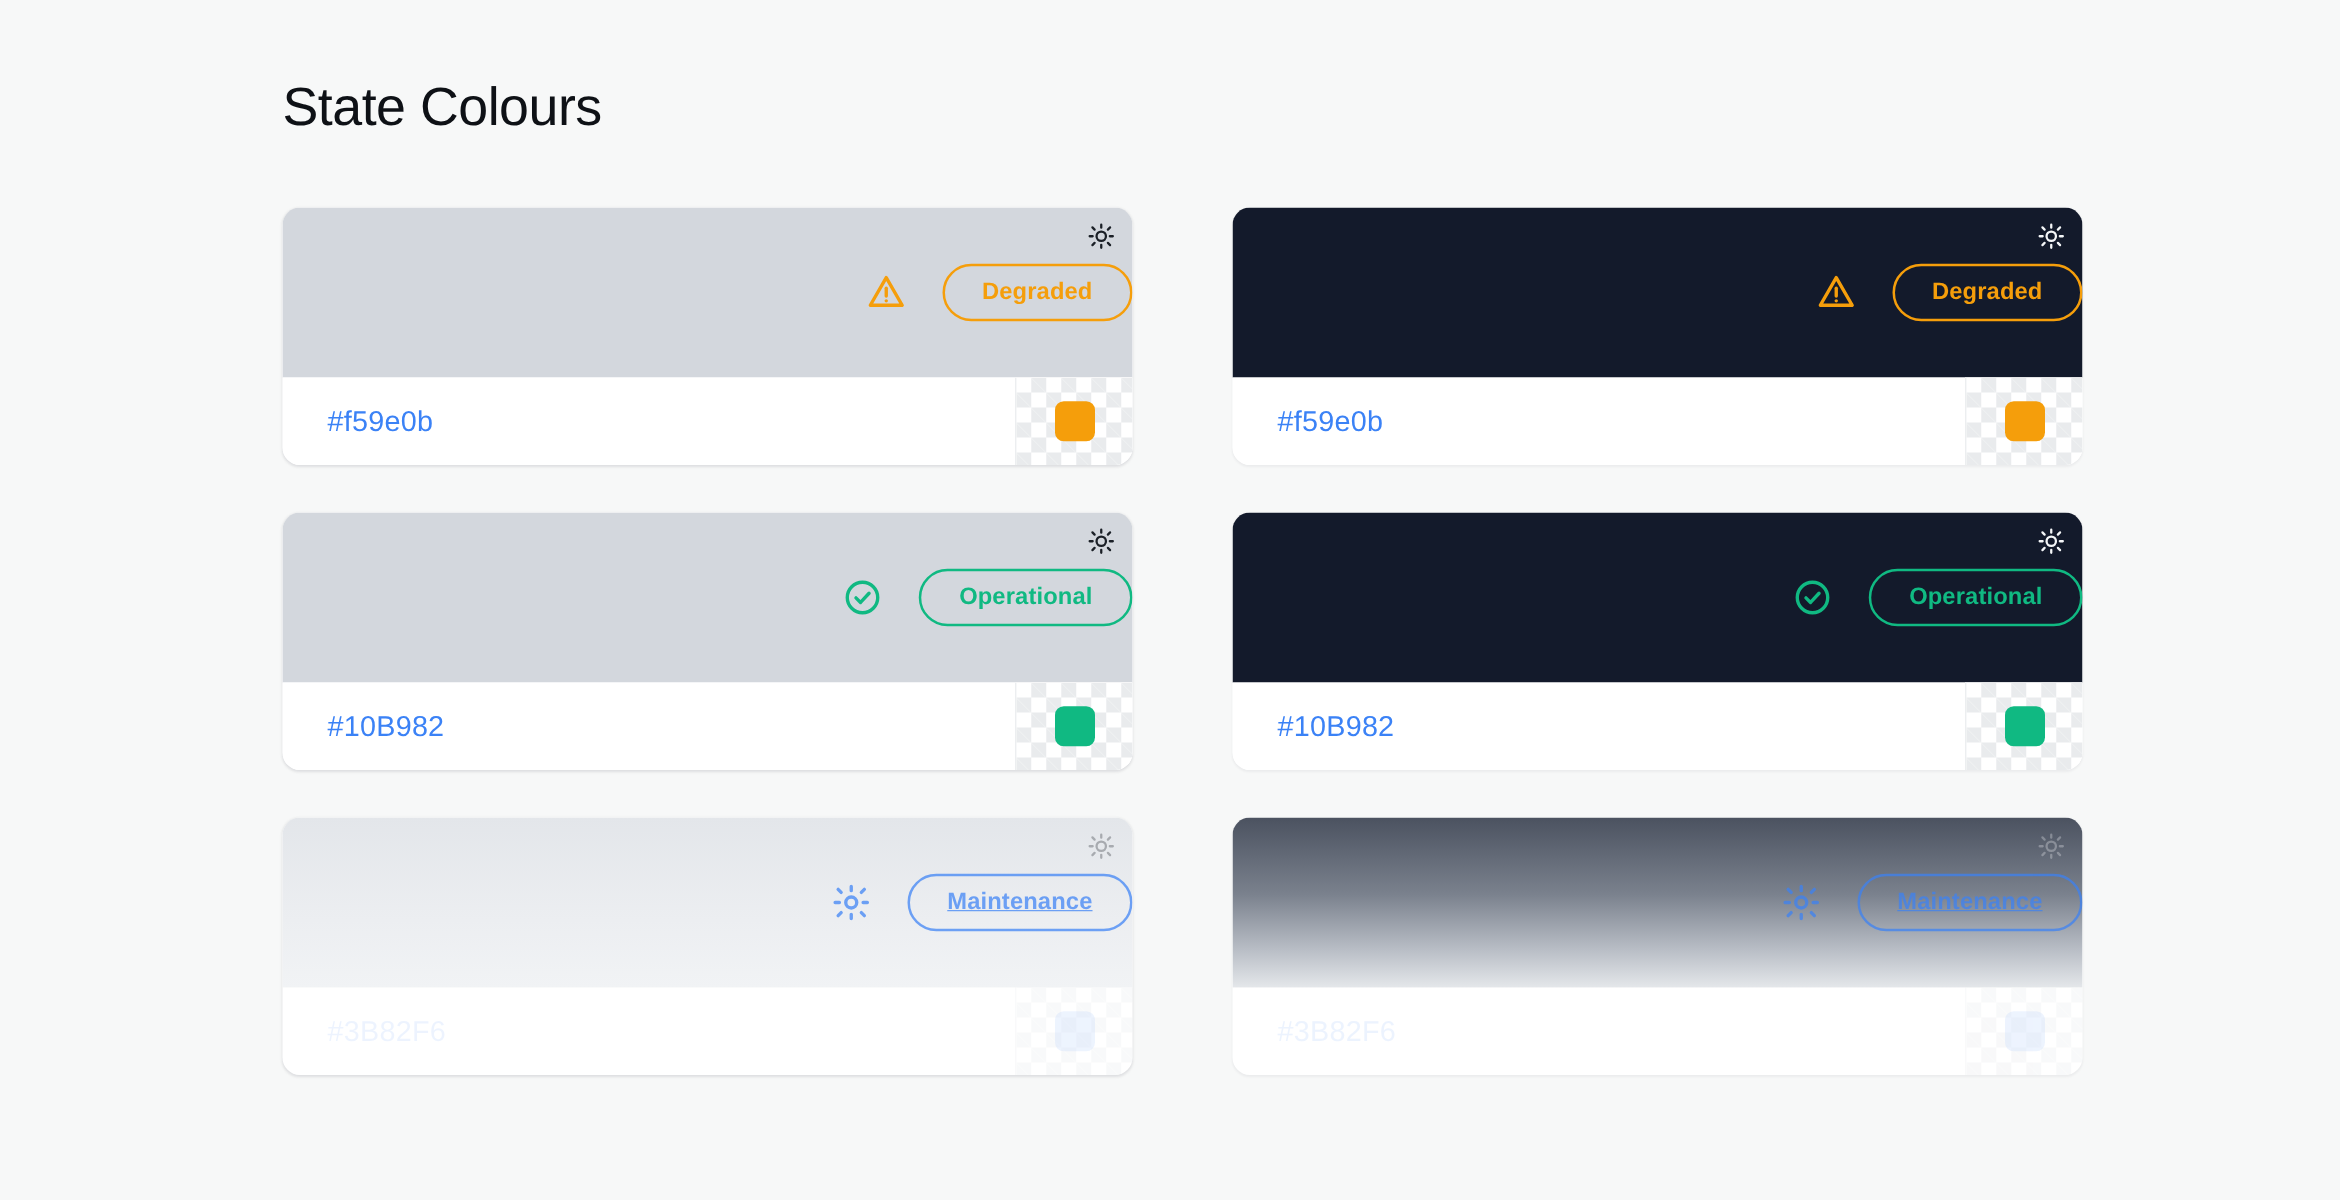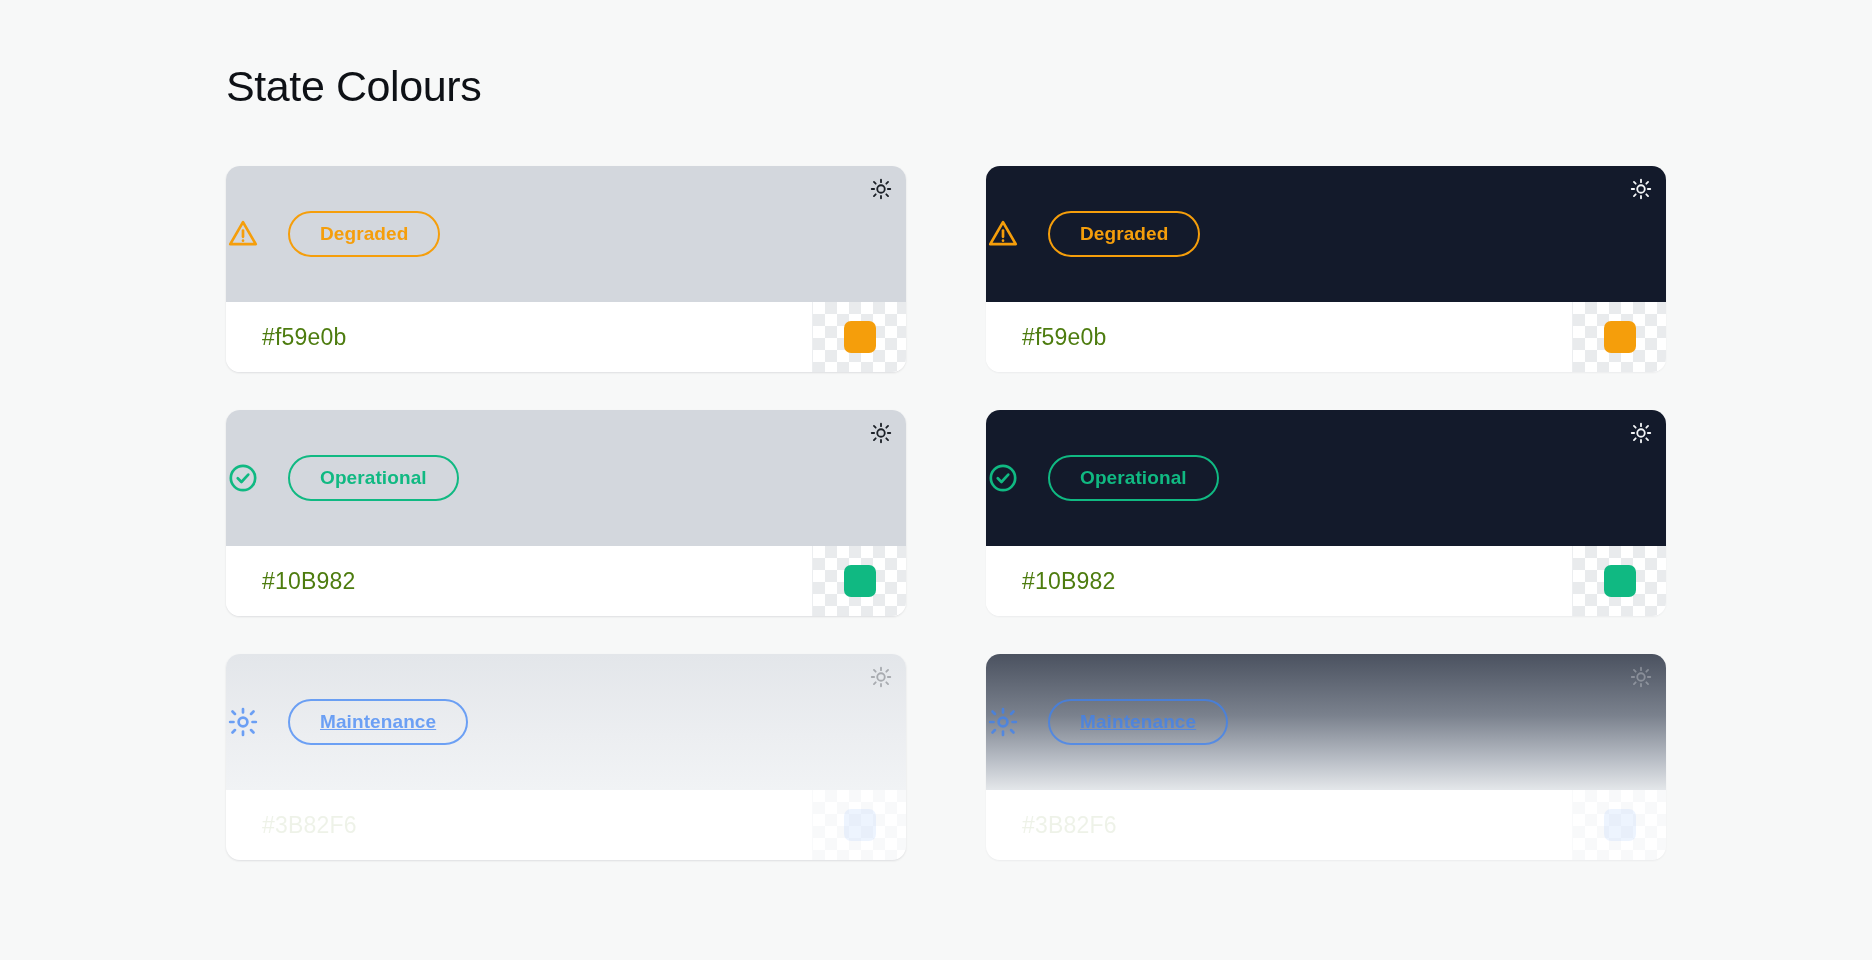--- a/index.html
+++ b/index.html
@@ -60,21 +60,21 @@
   .card.variant-dark {
     box-shadow: 0 1px 2px rgba(16,24,40,0.05);
   }
 
   
   .card-preview {
     position: relative;
     height: 136px;
     display: flex;
     align-items: center;
-    justify-content: flex-start;
+    justify-content: flex-end;
     gap: 28px;
   }
 
   .variant-light .card-preview { background: #d3d7dd; }
   .variant-dark  .card-preview { background: #131a2b; }
 
   
   .card.faded .card-preview { opacity: 0.34; }
   .card.faded .card-bar     { opacity: 0.30; }
 
@@ -137,21 +137,21 @@
     background: #ffffff;
   }
 
   .hex-label {
     flex: 1 1 auto;
     display: flex;
     align-items: center;
     padding-left: 36px;
     font-size: 23px;
     font-weight: 400;
-    color: #4d7c0f;
+    color: #3b82f6;
     letter-spacing: 0.2px;
   }
 
   .swatch-well {
     flex: none;
     width: 94px;
     position: relative;
     display: flex;
     align-items: center;
     justify-content: center;

